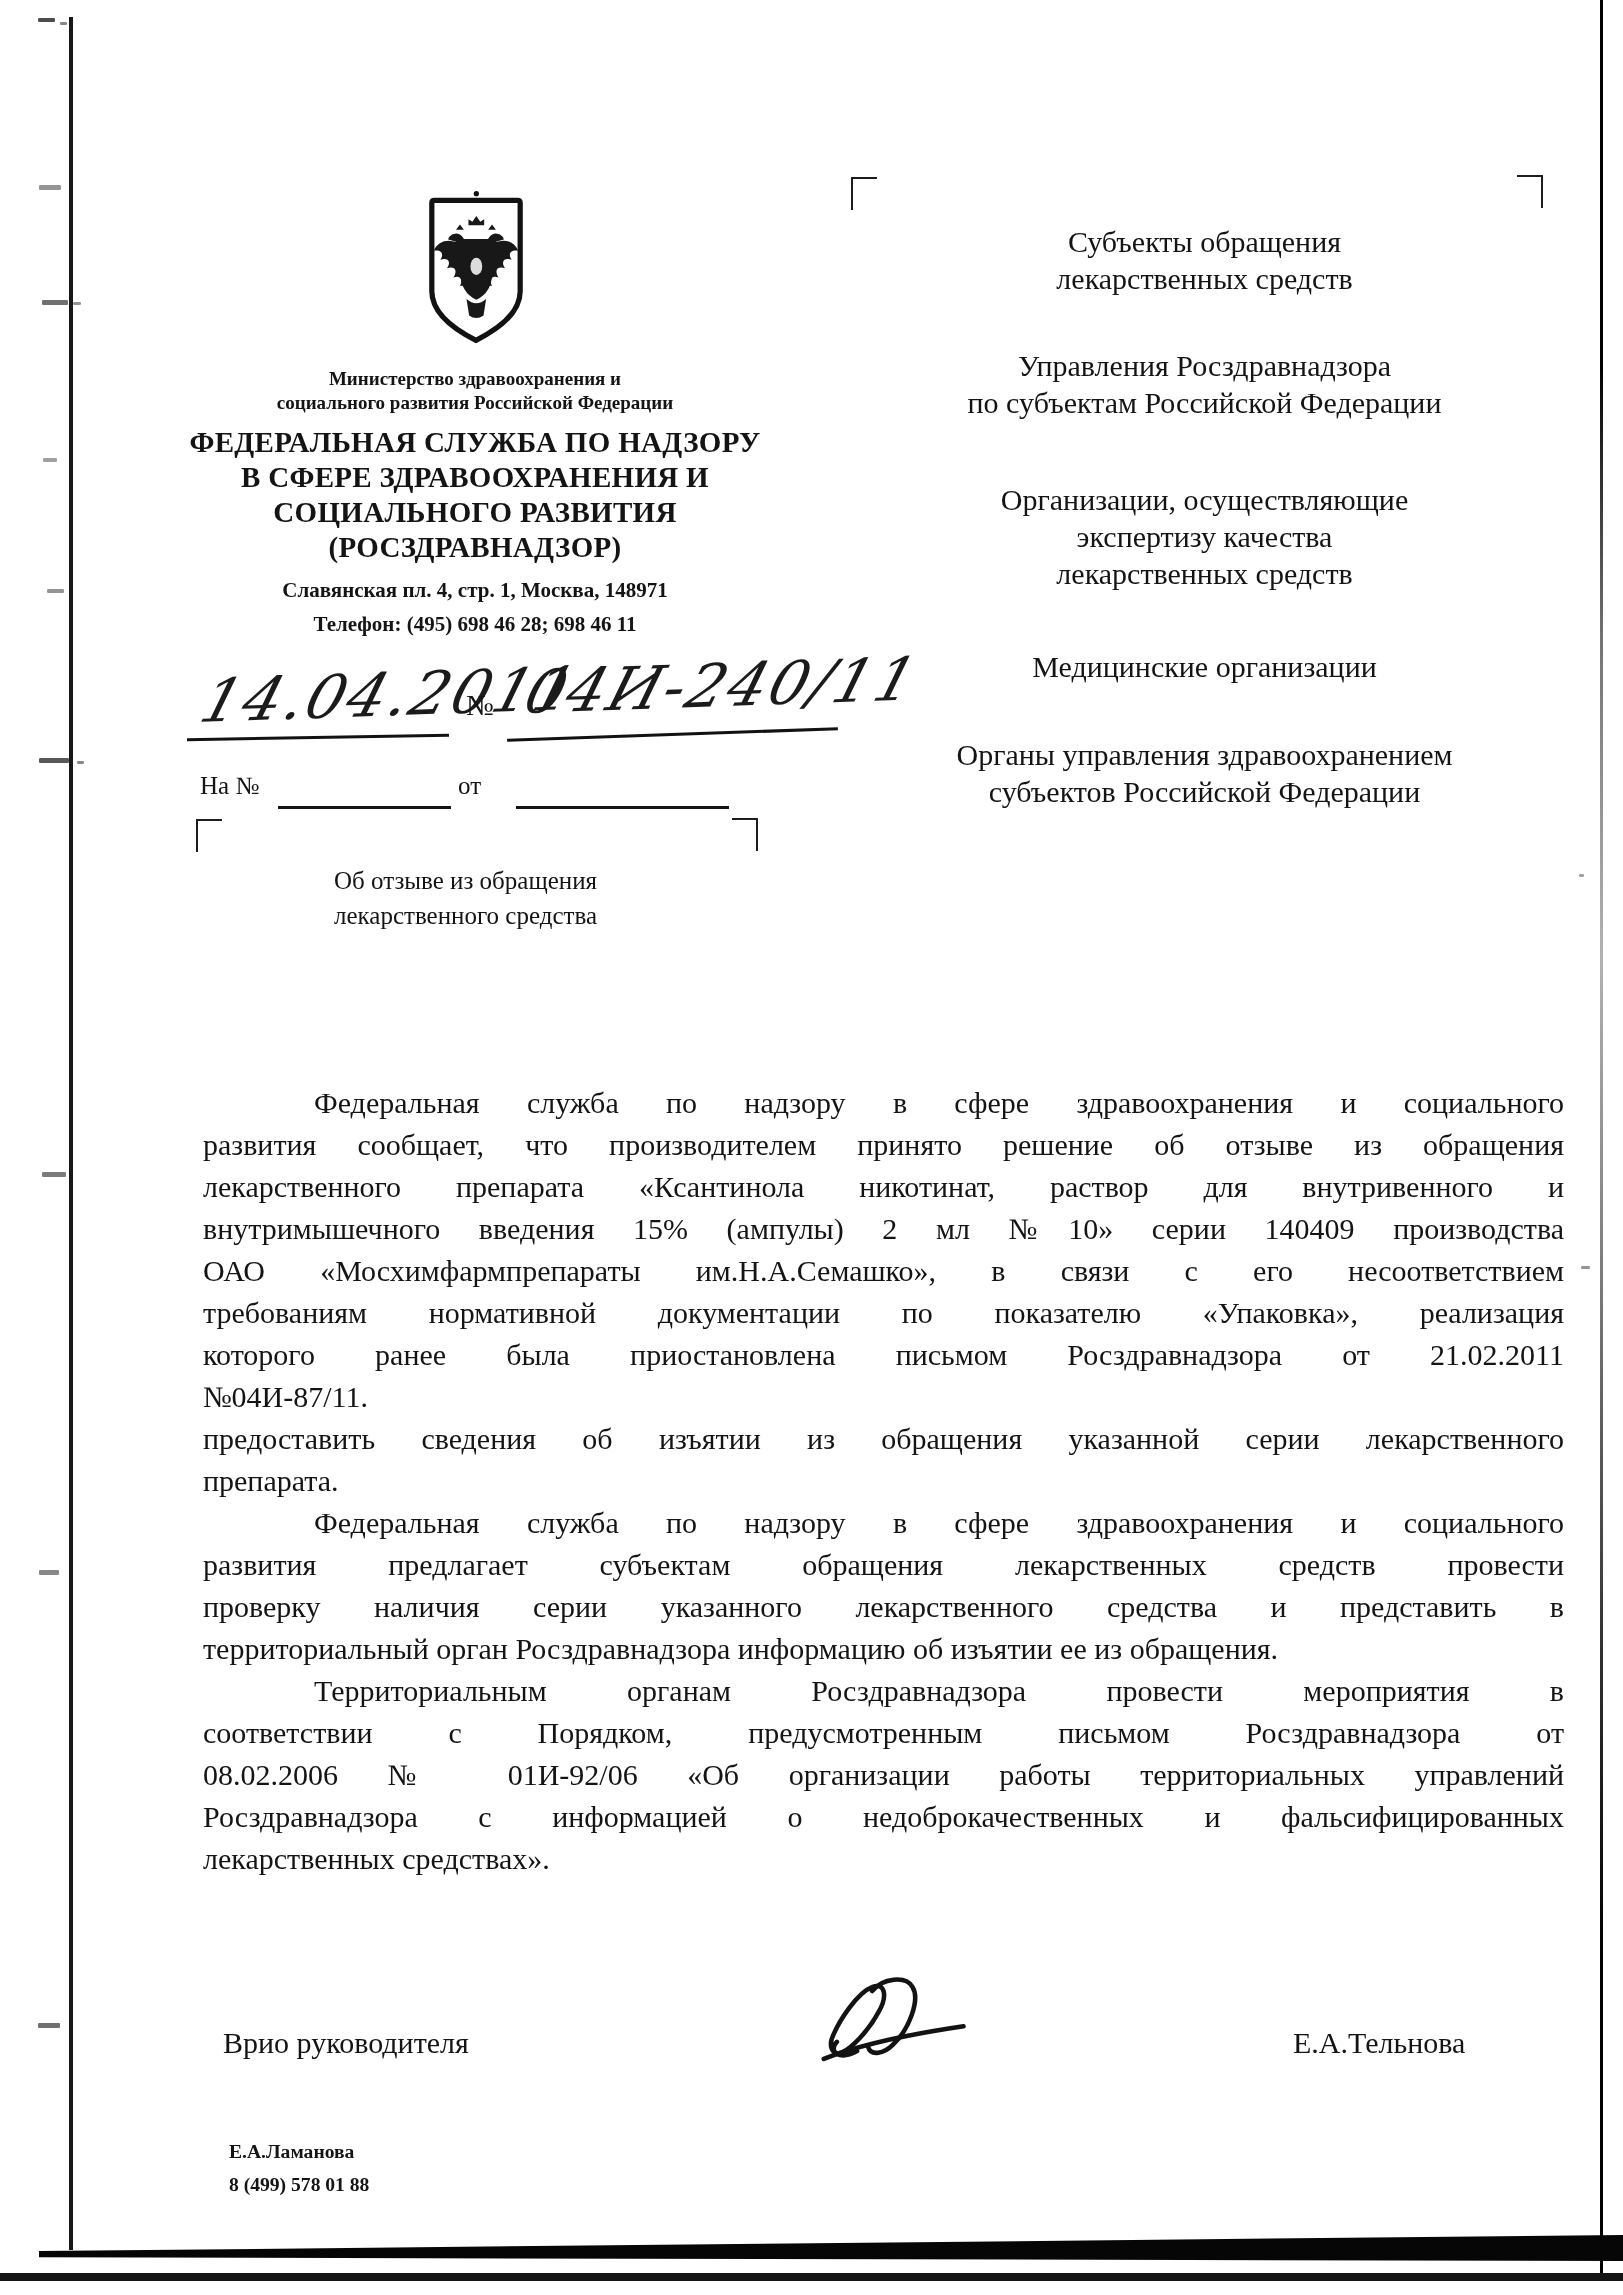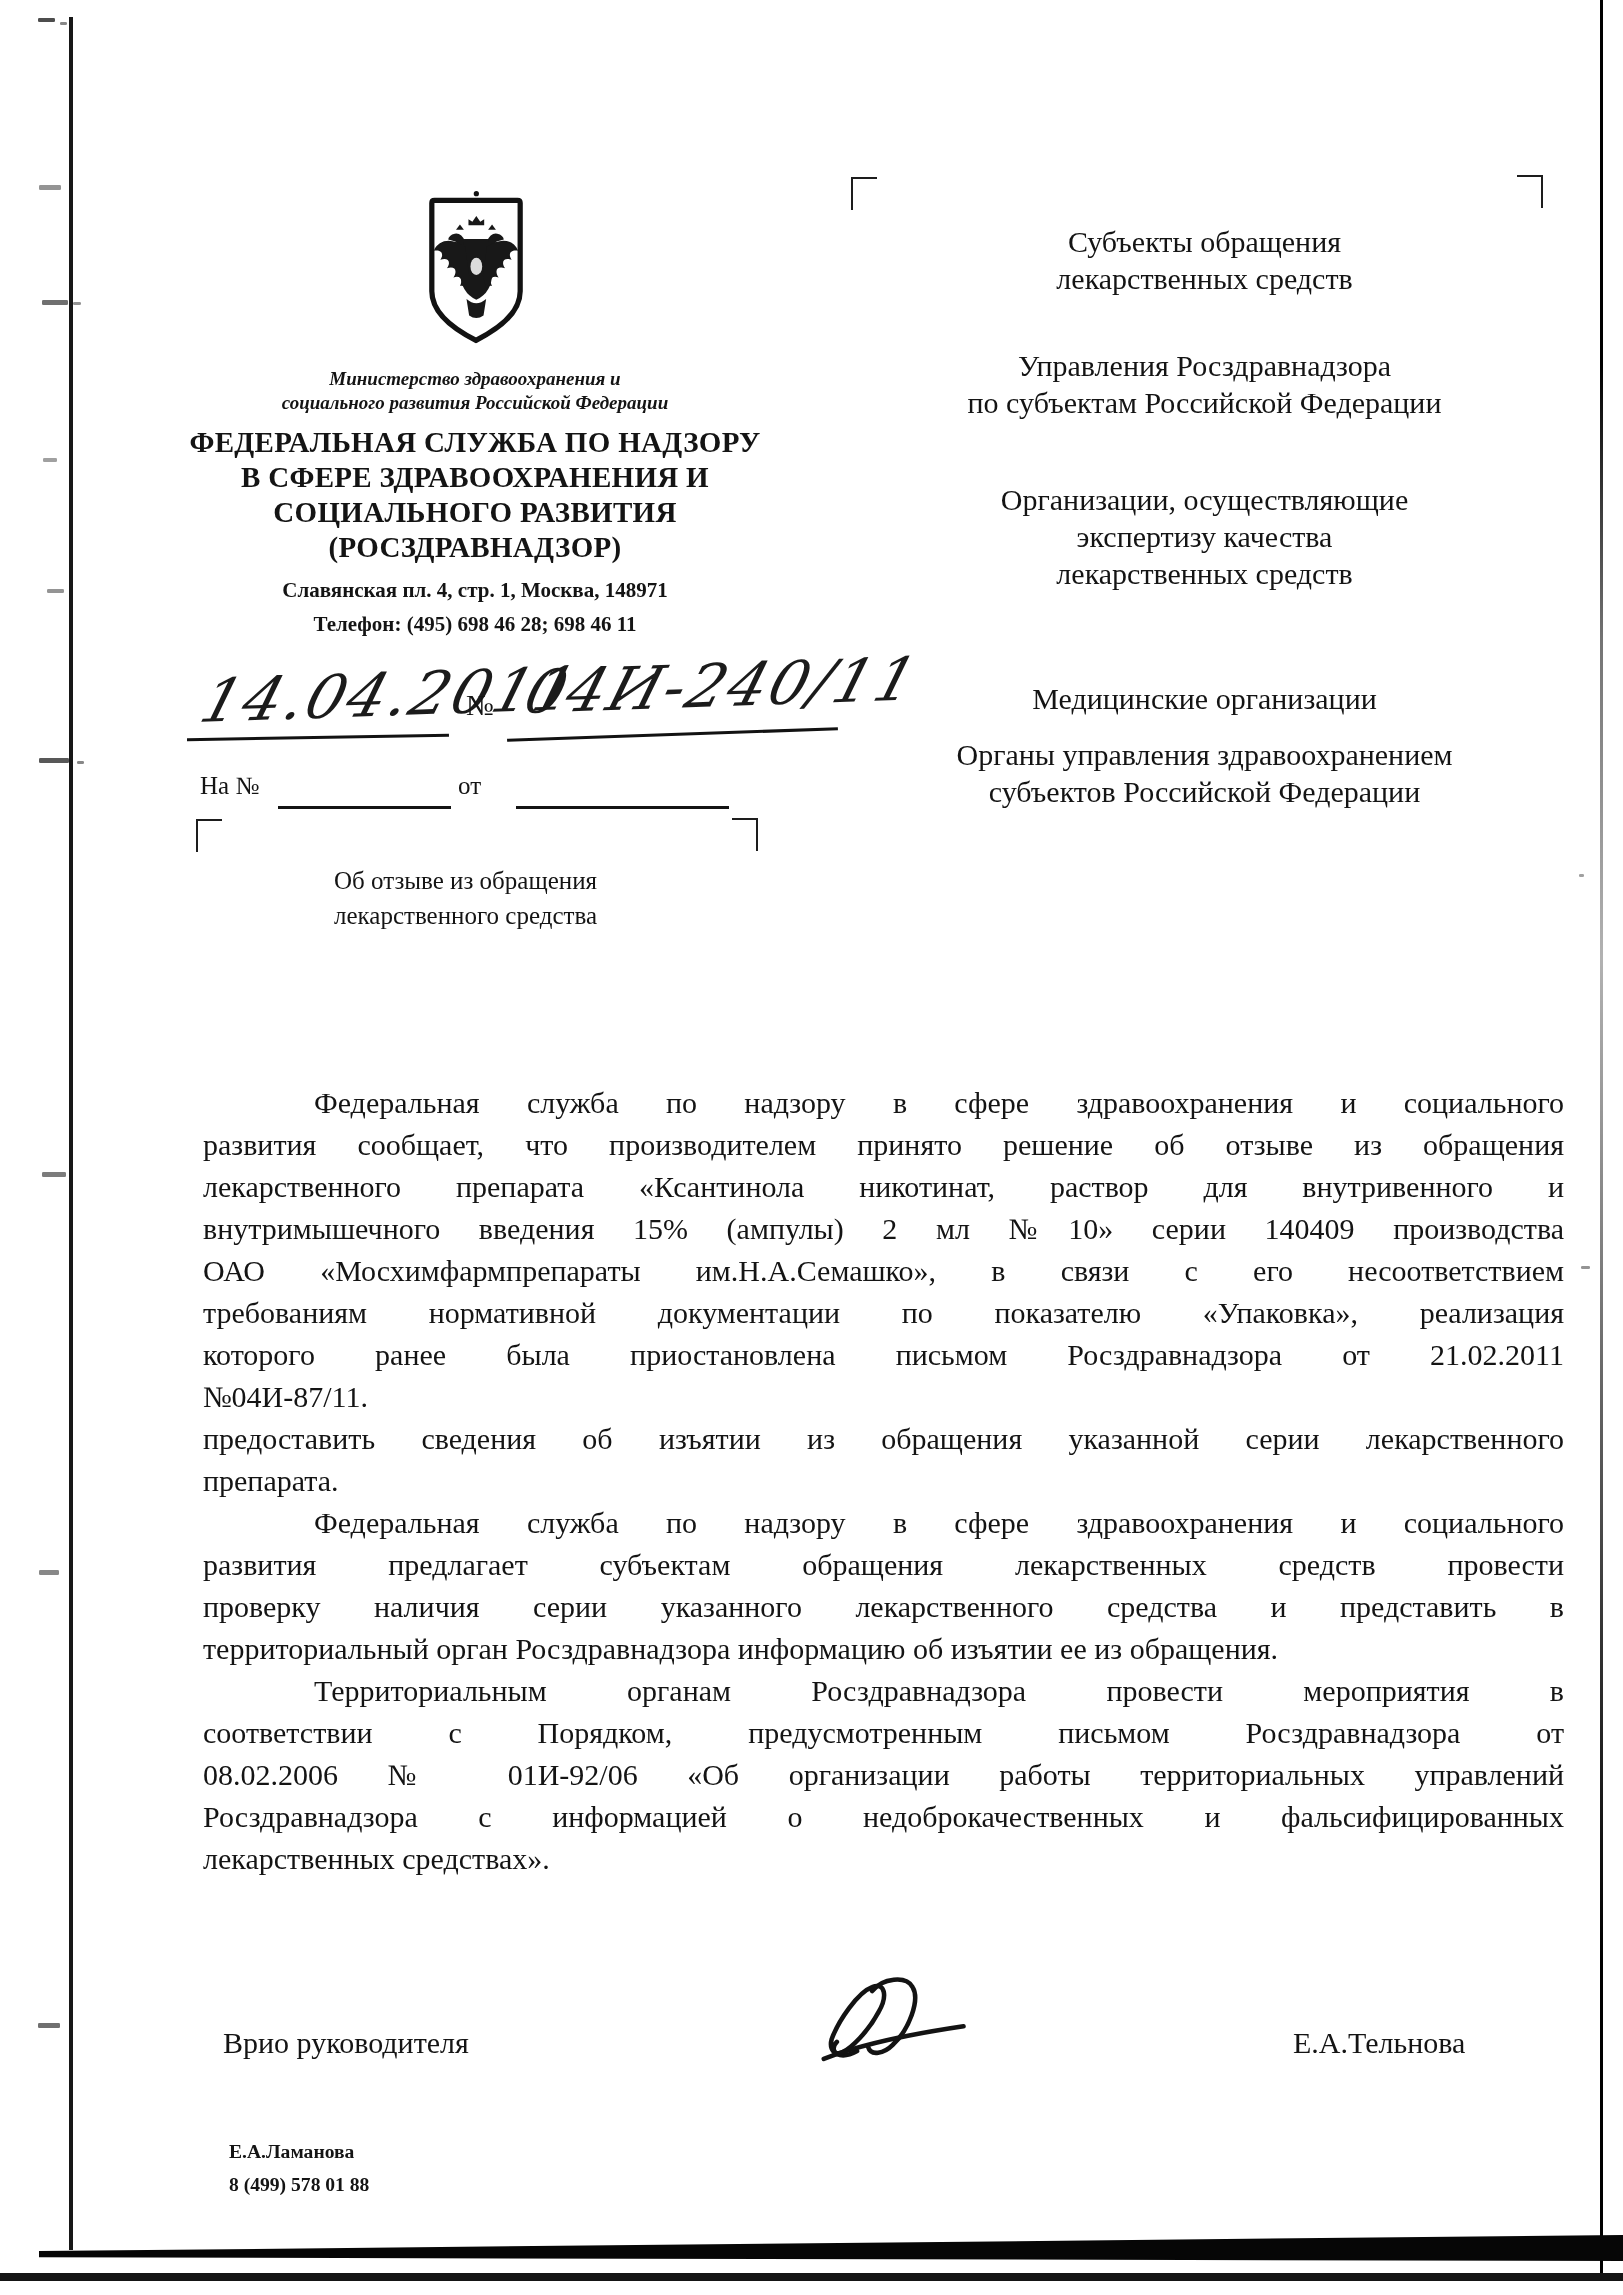--- a/index.html
+++ b/index.html
@@ -20,21 +20,21 @@
       rgba(0,0,0,.30) 42%, rgba(0,0,0,.55) 58%, rgba(0,0,0,.8) 72%, #000 86%, #000 100%);
   }
   .edge-wedge {
     left:39px; top:2235px; width:1584px; height:26px; background:#060606;
     clip-path:polygon(0 62%, 100% 0%, 100% 100%, 0 86%);
   }
   .edge-bottom { left:0; top:2273px; width:1623px; height:7.9px; background:#151515; }
   .speck { position:absolute; background:#111; border-radius:1.3px; }
 
   
-  .ministry { left:246px; top:367px; width:458px; font-size:19px; font-weight:bold; line-height:24px;font-style:italic; }
+  .ministry { left:246px; top:367px; width:458px; font-size:19px; font-weight:bold; line-height:24px; }
   .service  { left:187px; top:425px; width:576px; font-size:29px; font-weight:bold; line-height:35px; letter-spacing:0.3px; }
   .addr     { left:246px; top:573px; width:458px; font-size:21px; font-weight:bold; line-height:34px; }
 
   
   .hand {
     font-family:"DejaVu Serif", serif; font-style:italic; color:#1b1b1b;
     font-size:60px; transform:skewX(-18deg) rotate(-2deg); transform-origin:left bottom;
     letter-spacing:2.6px; white-space:nowrap;
   }
   .hw-date { left:193px; top:666px; }
@@ -141,21 +141,21 @@
   <div class="corner tl" style="left:851px;top:177px"></div>
   <div class="corner tr" style="left:1517px;top:175px"></div>
   <div class="abs recipients">
     <div class="recipient preline" style="top:223px">Субъекты обращения
 лекарственных средств</div>
     <div class="recipient preline" style="top:347px">Управления Росздравнадзора
 по субъектам Российской Федерации</div>
     <div class="recipient preline" style="top:481px">Организации, осуществляющие
 экспертизу качества
 лекарственных средств</div>
-    <div class="recipient preline" style="top:680px">Медицинские организации</div>
+    <div class="recipient preline" style="top:648px">Медицинские организации</div>
     <div class="recipient preline" style="top:736px">Органы управления здравоохранением
 субъектов Российской Федерации</div>
   </div>
 
   <div class="abs body">
     <div class="bl first">Федеральная служба по надзору в сфере здравоохранения и социального</div>
     <div class="bl">развития сообщает, что производителем принято решение об отзыве из обращения</div>
     <div class="bl">лекарственного препарата «Ксантинола никотинат, раствор для внутривенного и</div>
     <div class="bl">внутримышечного введения 15% (ампулы) 2 мл №10» серии 140409 производства</div>
     <div class="bl">ОАО «Мосхимфармпрепараты им.Н.А.Семашко», в связи с его несоответствием</div>

